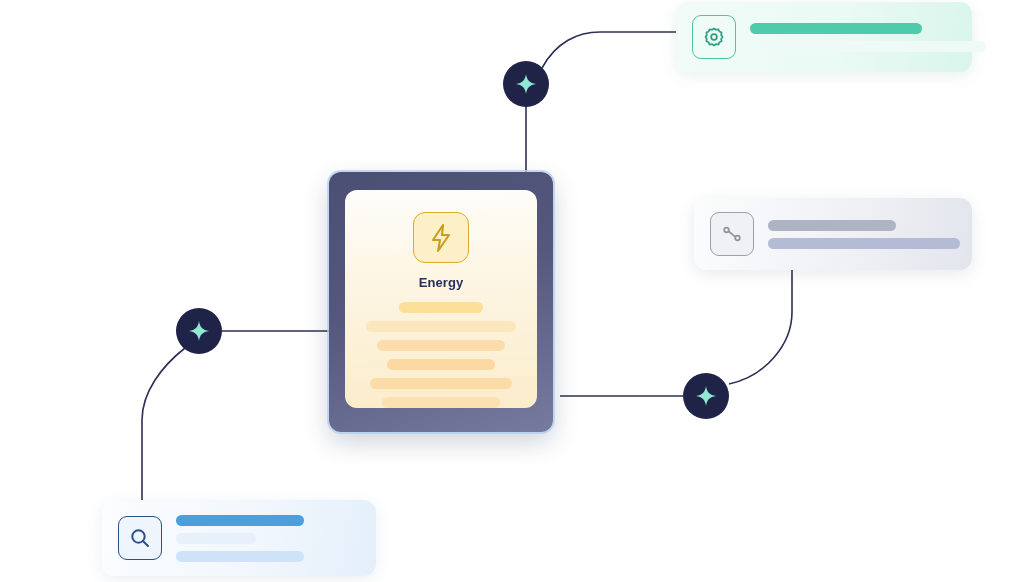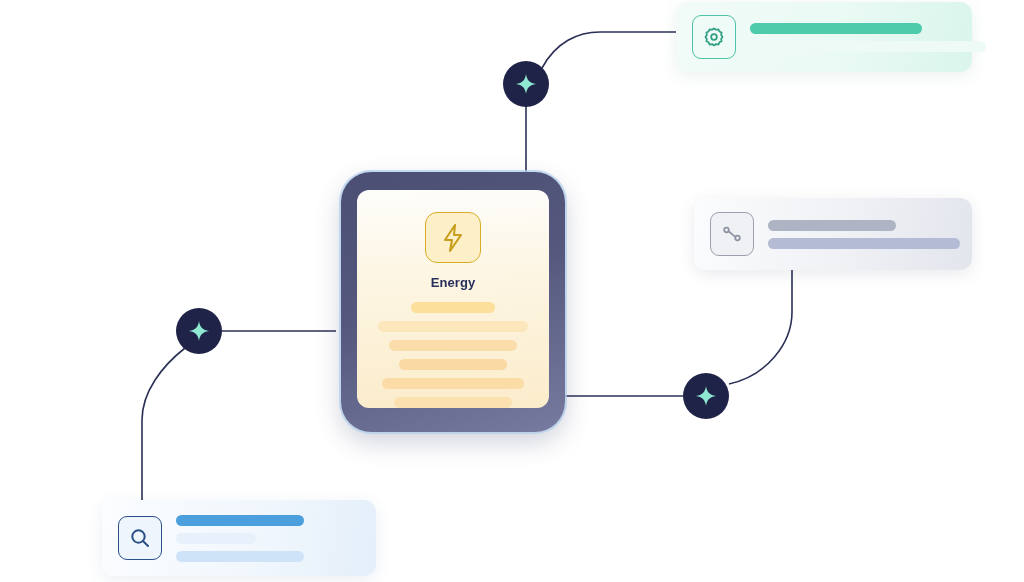--- a/index.html
+++ b/index.html
@@ -38,25 +38,25 @@
     background: #1f2347;
     display: flex;
     align-items: center;
     justify-content: center;
   }
   .node svg { display: block; }
 
   
   .tablet {
     position: absolute;
-    left: 341px;
+    left: 329px;
     top: 172px;
     width: 224px;
     height: 260px;
-    border-radius: 30px;
+    border-radius: 12px;
     background: linear-gradient(160deg, #4b4f74 0%, #55587c 45%, #777ba0 100%);
     box-shadow: 0 0 0 2px rgba(176,207,238,0.75), 0 10px 26px rgba(40,48,90,0.22);
     padding: 18px 16px 24px 16px;
     box-sizing: border-box;
   }
   .tablet-screen {
     width: 100%;
     height: 100%;
     border-radius: 12px;
     background: linear-gradient(178deg, #fdfdfb 0%, #fdf6e4 38%, #fbeccb 100%);

